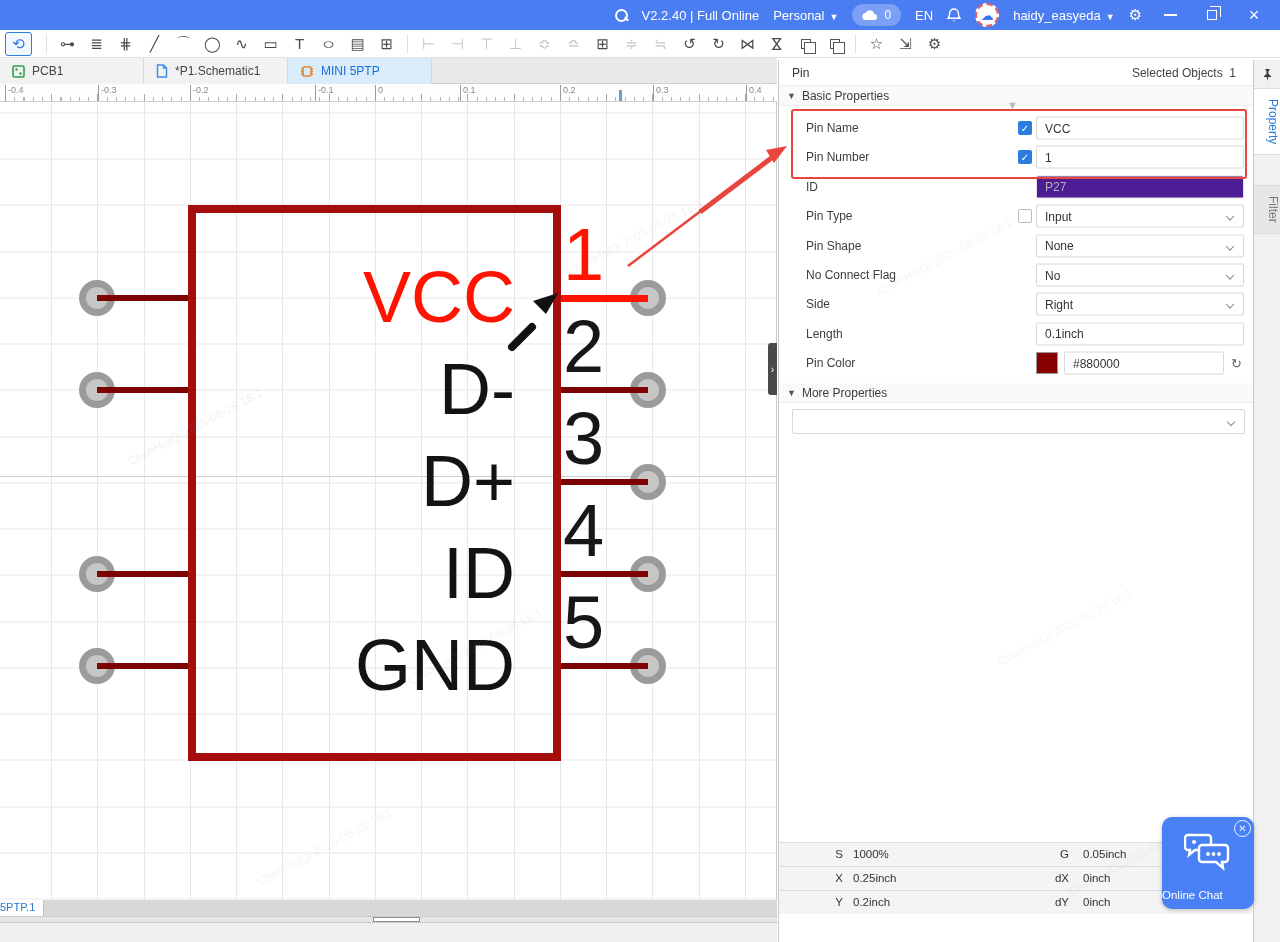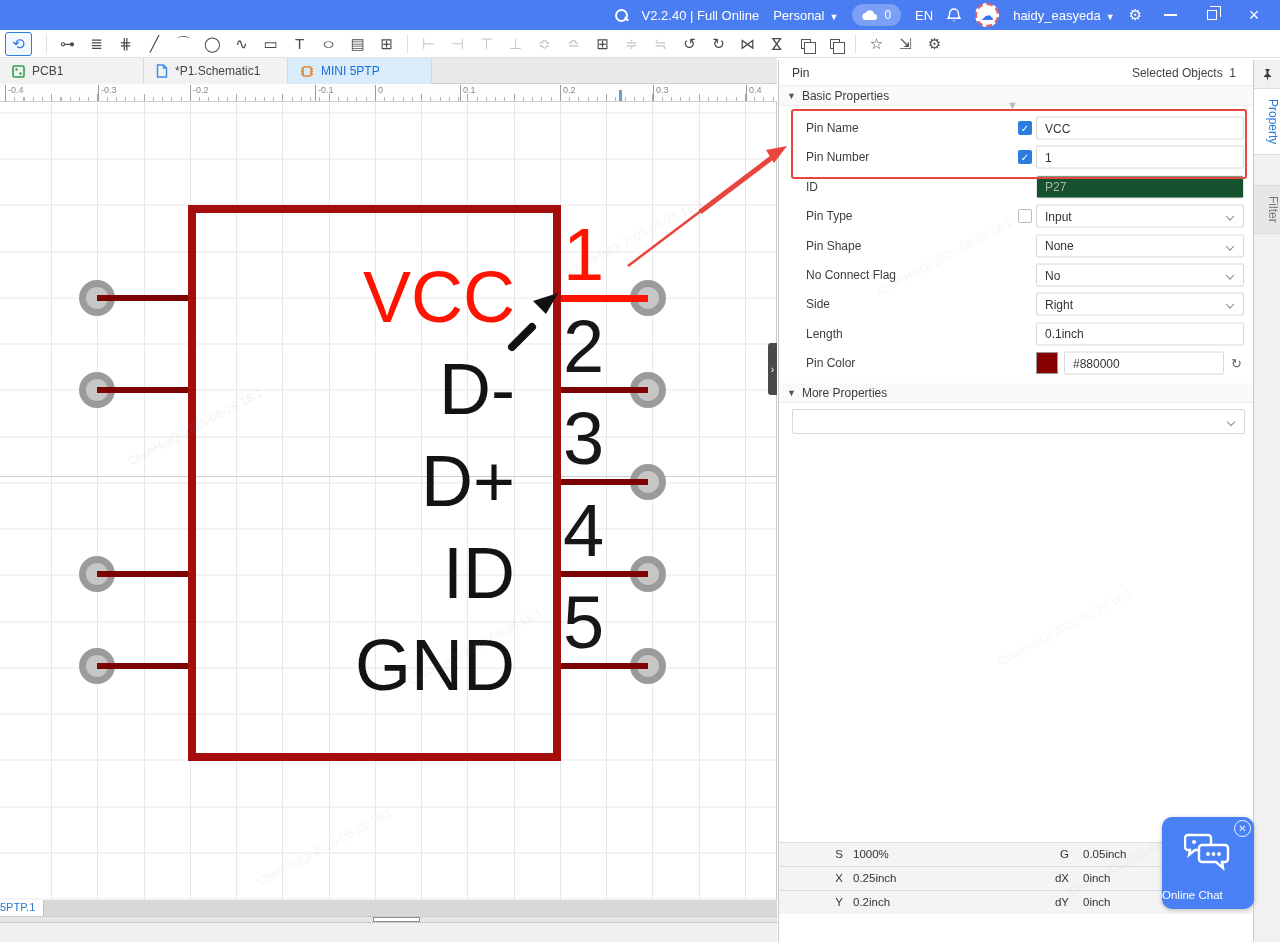--- a/index.html
+++ b/index.html
@@ -78,21 +78,21 @@
   #sel-objs { position:absolute; right:18px; top:6px; color:#444; }
   .sec-bar { position:absolute; left:0; width:475px; height:20px; background:#fafafa; border-bottom:1px solid #ececec; display:flex; align-items:center; gap:6px; padding-left:8px; color:#3c3c3c; }
   .sec-tri { font-size:9px; color:#555; }
   #hl-rect { position:absolute; left:12px; top:49px; width:456px; height:70px; border:2.5px solid #e8463c; border-radius:3px; z-index:5; pointer-events:none; }
   #hl-pointer { position:absolute; left:228px; top:39px; font-size:11px; color:#bdbdbd; z-index:6; }
   .prow-label { position:absolute; left:27px; transform:translateY(-50%); color:#3e3e3e; }
   .cbx { position:absolute; left:239px; width:14px; height:14px; transform:translateY(-50%); border-radius:2px; }
   .cbx.checked { background:#2b7de0; color:#fff; font-size:10px; display:flex; align-items:center; justify-content:center; }
   .cbx.unchecked { background:#fff; border:1px solid #bbb; }
   .pfield { position:absolute; left:257px; width:208px; height:23px; transform:translateY(-50%); border:1px solid #d8d8d8; border-radius:2px; background:#fff; display:flex; align-items:center; padding:0 8px; color:#333; }
-  .pfield.disabled { background:#14532d; border-color:#e2e2e2; color:#b3b3b3; }
+  .pfield.disabled { background:#4c1d95; border-color:#e2e2e2; color:#b3b3b3; }
   .chev { position:absolute; right:10px; top:8px; width:6px; height:6px; border-right:1.5px solid #888; border-bottom:1.5px solid #888; transform:rotate(45deg); }
   .swatch { position:absolute; left:257px; width:22px; height:22px; transform:translateY(-50%); border:1px solid #999; }
   .pfield.with-swatch { left:285px; width:160px; }
   .refresh-ico { position:absolute; left:452px; transform:translateY(-50%); color:#666; font-size:13px; }
   #more-select { position:absolute; left:13px; top:349px; width:453px; height:25px; border:1px solid #d8d8d8; border-radius:2px; background:#fff; }
   #more-select .chev { top:9px; }
 
   
   .stat-row { position:absolute; left:0; width:475px; height:24px; background:#f4f4f4; border-top:1px solid #ddd; font-size:11.5px; color:#333; }
   .stat-k1 { position:absolute; left:40px; width:24px; text-align:right; top:5px; }

